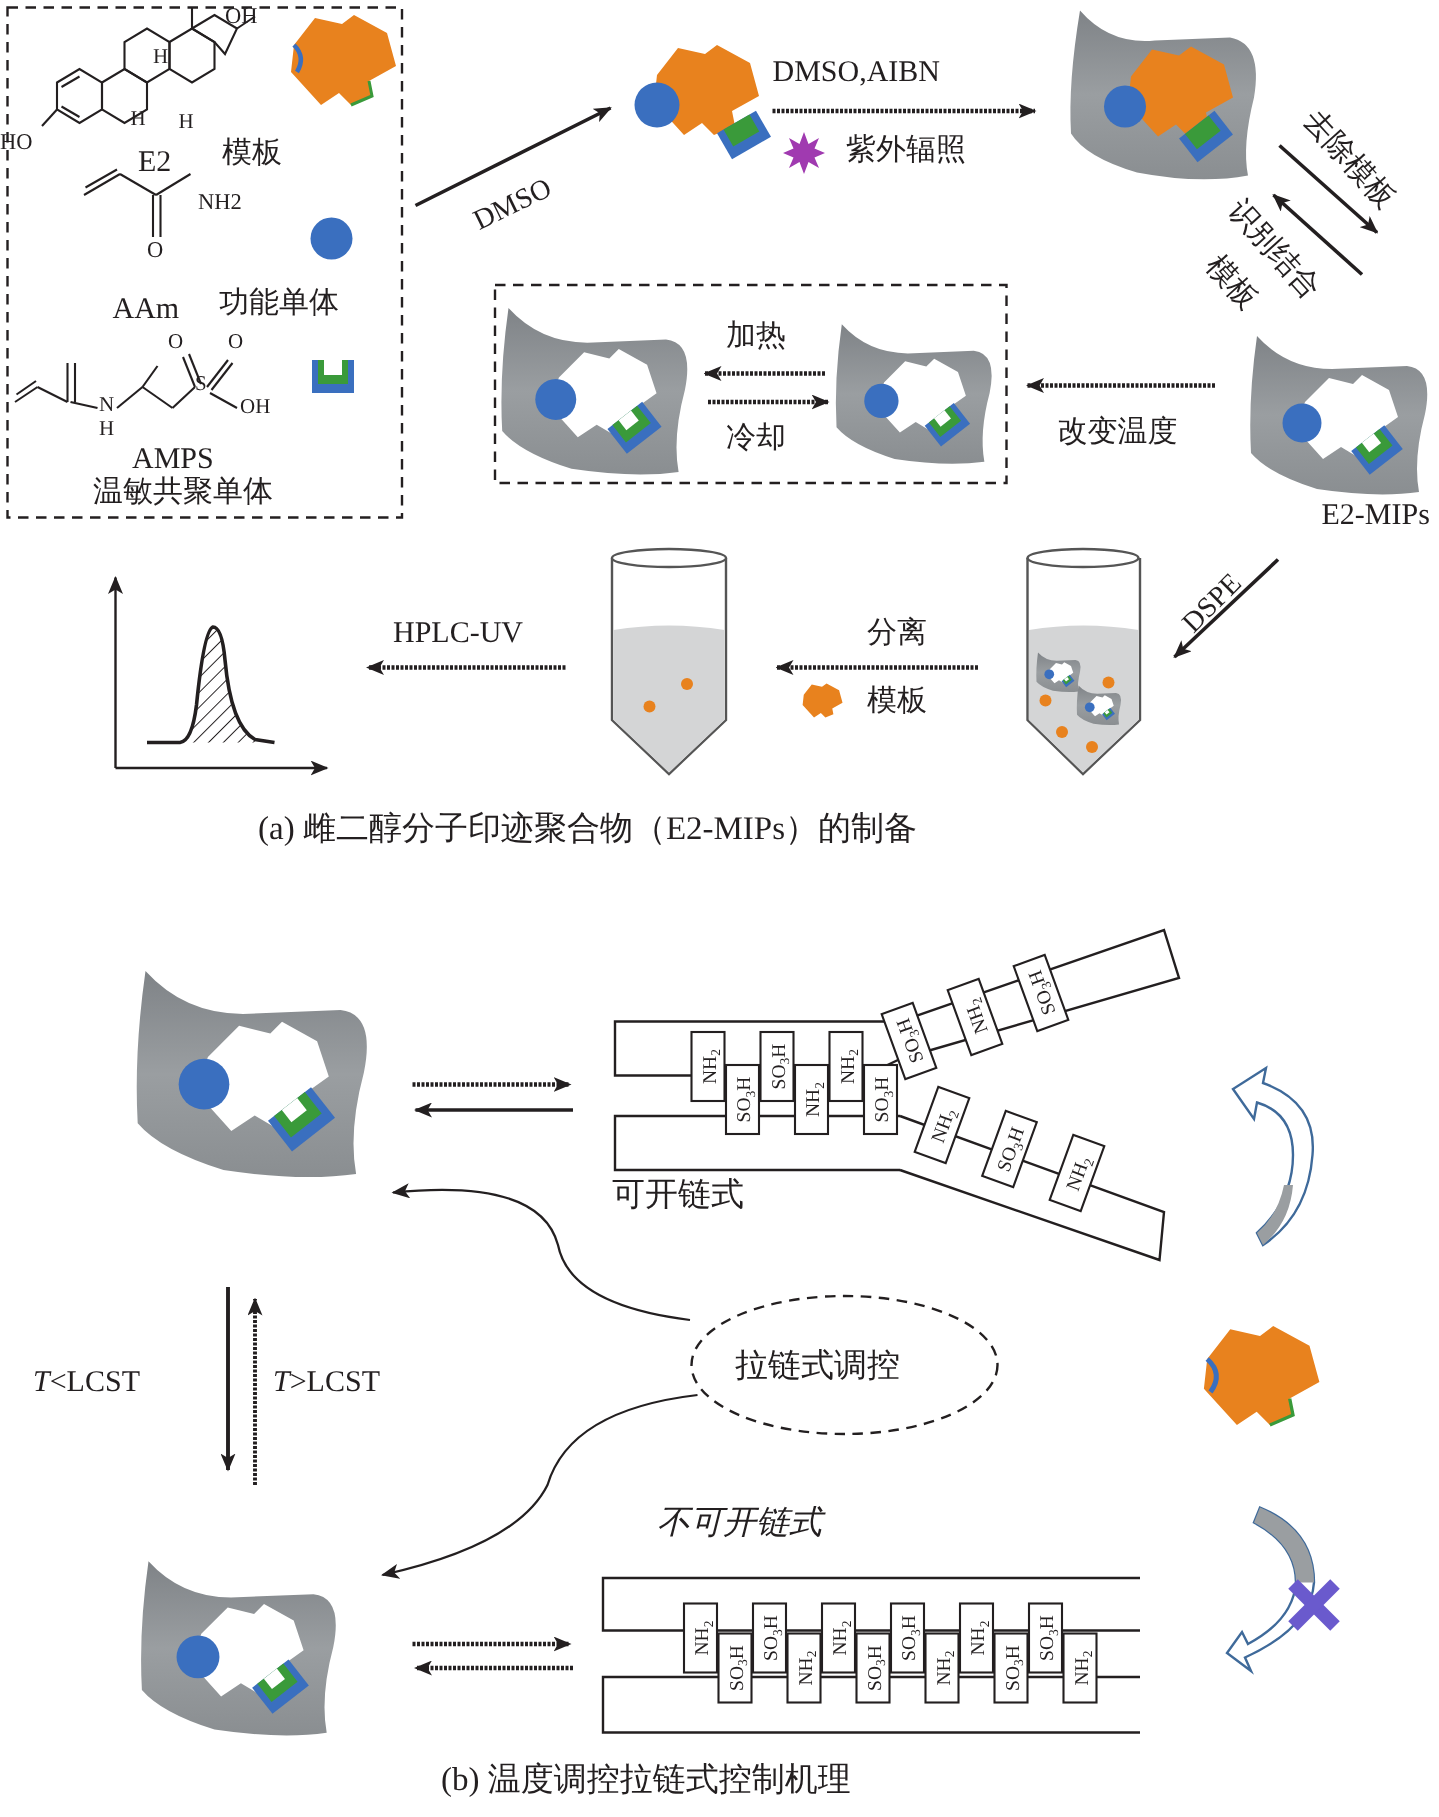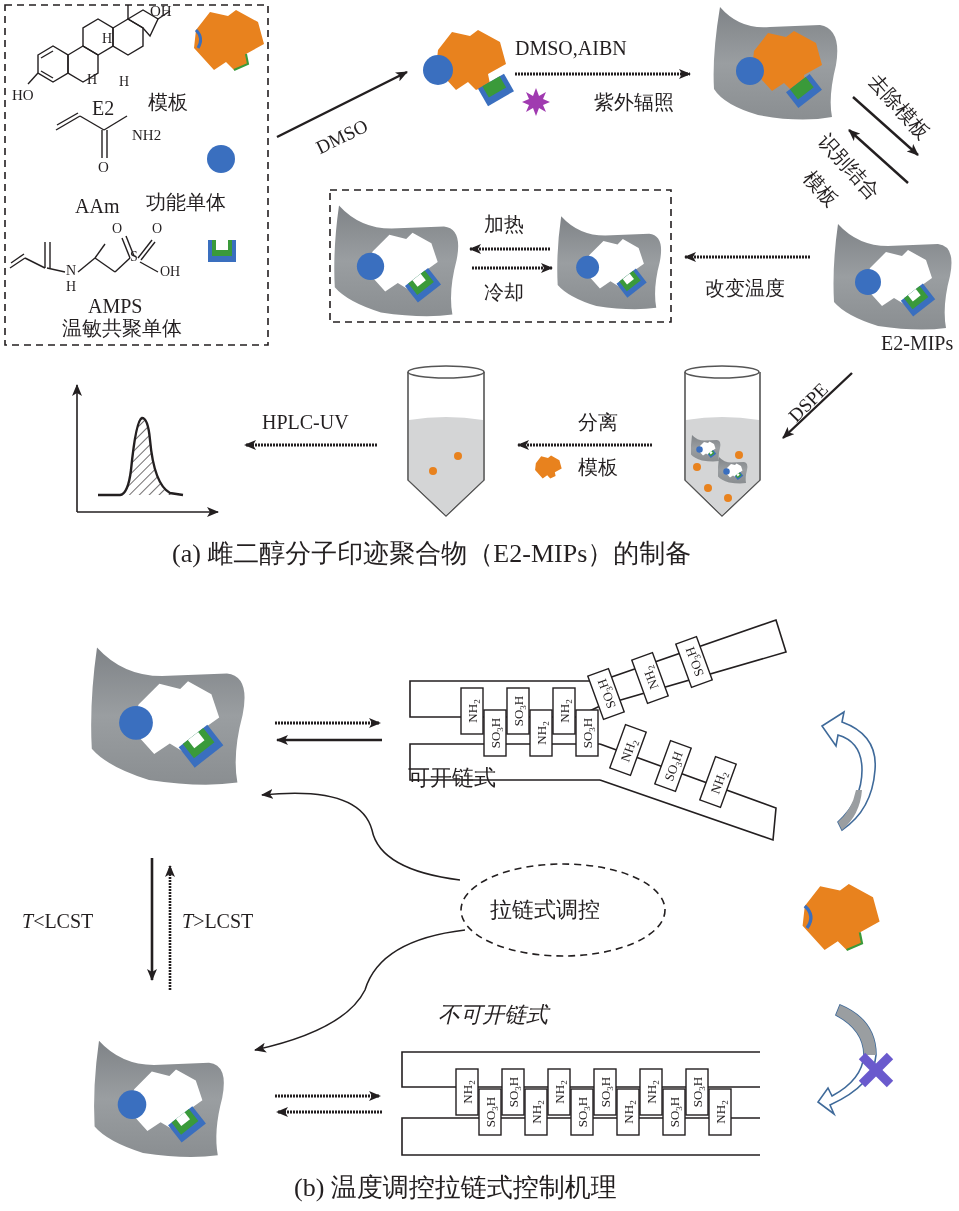--- a/index.html
+++ b/index.html
@@ -4,21 +4,21 @@
 <style>
   html, body { margin:0; padding:0; background:#ffffff; }
   body { width:959px; height:1211px; position:relative; overflow:hidden;
          font-family:"Liberation Serif", "DejaVu Serif", serif; color:#231f20; }
   .txt { position:absolute; white-space:nowrap; line-height:1; color:#231f20; }
   .f22 { font-size:22px; }
   .f20 { font-size:20px; }
   .f19 { font-size:19px; }
   .f15 { font-size:15px; }
   .f14 { font-size:14px; }
-  .f26 { font-size:26px; }
+  .f26 { font-size:22px; }
   svg.layer { position:absolute; left:0; top:0; }
   .rot { transform-origin:left top; }
 </style>
 </head>
 <body>
 
 <svg class="layer" width="959" height="1211" viewBox="0 0 959 1211">
   <defs>
     <marker id="ah" viewBox="0 0 12 10" refX="11" refY="5" markerWidth="12" markerHeight="10" orient="auto" markerUnits="userSpaceOnUse">
       <path d="M0,0 L12,5 L0,10 L3,5 Z" fill="#231f20"></path>
@@ -331,21 +331,21 @@
     <path d="M840,1005 Q876,1020 876,1055 Q874,1085 830,1105 L834,1114 L818,1102 L828,1088 L832,1096 Q862,1080 864,1055 Q864,1030 836,1015 Z" fill="#ffffff" stroke="#3f6a9a" stroke-width="1.6"></path>
     <path d="M840,1005 Q876,1020 876,1055 L864,1055 Q864,1030 836,1015 Z" fill="#9a9ea1"></path>
   </g>
   <g transform="translate(876,1070)">
     <line x1="-14" y1="-14" x2="14" y2="14" stroke="#6a5acd" stroke-width="9"></line>
     <line x1="14" y1="-14" x2="-14" y2="14" stroke="#6a5acd" stroke-width="9"></line>
   </g>
 </svg>
 
 <span class="txt f15" style="left:150px;top:4px;">OH</span>
-<span class="txt f15" style="left:12px;top:88px;">HO</span>
+<span class="txt f15" style="left:0;top:88px;">HO</span>
 <span class="txt f14" style="left:102px;top:32px;">H</span>
 <span class="txt f14" style="left:87px;top:73px;">H</span>
 <span class="txt f14" style="left:119px;top:75px;">H</span>
 <span class="txt f20" style="left:92px;top:98px;">E2</span>
 <span class="txt f20" style="left:148px;top:92px;">模板</span>
 
 <span class="txt f15" style="left:132px;top:128px;"><span>NH2</span></span>
 <span class="txt f15" style="left:98px;top:160px;">O</span>
 <span class="txt f20" style="left:75px;top:196px;">AAm</span>
 <span class="txt f20" style="left:146px;top:192px;">功能单体</span>
@@ -354,32 +354,32 @@
 <span class="txt f14" style="left:152px;top:222px;">O</span>
 <span class="txt f14" style="left:130px;top:250px;">S</span>
 <span class="txt f14" style="left:160px;top:265px;">OH</span>
 <span class="txt f14" style="left:66px;top:264px;">N</span>
 <span class="txt f14" style="left:66px;top:280px;">H</span>
 <span class="txt f20" style="left:88px;top:296px;">AMPS</span>
 <span class="txt f20" style="left:62px;top:318px;">温敏共聚单体</span>
 
 <span class="txt f19 rot" style="left:313px;top:140px;transform:rotate(-26deg);">DMSO</span>
 <span class="txt f20" style="left:515px;top:38px;">DMSO,AIBN</span>
-<span class="txt f20" style="left:594px;top:92px;">紫外辐照</span>
+<span class="txt f20" style="left:564px;top:92px;font-family:Liberation Mono, monospace;">紫外辐照</span>
 <span class="txt f20 rot" style="left:880px;top:70px;transform:rotate(48deg);">去除模板</span>
 <span class="txt f20 rot" style="left:830px;top:130px;transform:rotate(48deg);">识别结合</span>
 <span class="txt f20 rot" style="left:815px;top:167px;transform:rotate(48deg);">模板</span>
 <span class="txt f20" style="left:881px;top:333px;">E2-MIPs</span>
 <span class="txt f20" style="left:705px;top:278px;">改变温度</span>
 <span class="txt f20" style="left:484px;top:214px;">加热</span>
 <span class="txt f20" style="left:484px;top:282px;">冷却</span>
 <span class="txt f19 rot" style="left:785px;top:412px;transform:rotate(-45deg);">DSPE</span>
 <span class="txt f20" style="left:578px;top:412px;">分离</span>
 <span class="txt f20" style="left:578px;top:457px;">模板</span>
 <span class="txt f20" style="left:262px;top:412px;">HPLC-UV</span>
 <span class="txt f26" style="left:172px;top:541px;">(a) 雌二醇分子印迹聚合物（E2-MIPs）的制备</span>
 
-<span class="txt f22" style="left:408px;top:767px;">可开链式</span>
+<span class="txt f22" style="left:408px;top:785px;">可开链式</span>
 <span class="txt f22" style="left:490px;top:899px;text-align:right;">拉链式调控</span>
 <span class="txt f20" style="left:22px;top:911px;"><i>T</i><span>&lt;LCST</span></span>
 <span class="txt f20" style="left:182px;top:911px;"><i>T</i><span>&gt;LCST</span></span>
 <span class="txt f22" style="left:438px;top:1004px;font-style:italic;">不可开链式</span>
 <span class="txt f26" style="left:294px;top:1175px;">(b) 温度调控拉链式控制机理</span>
 
 </body></html>

